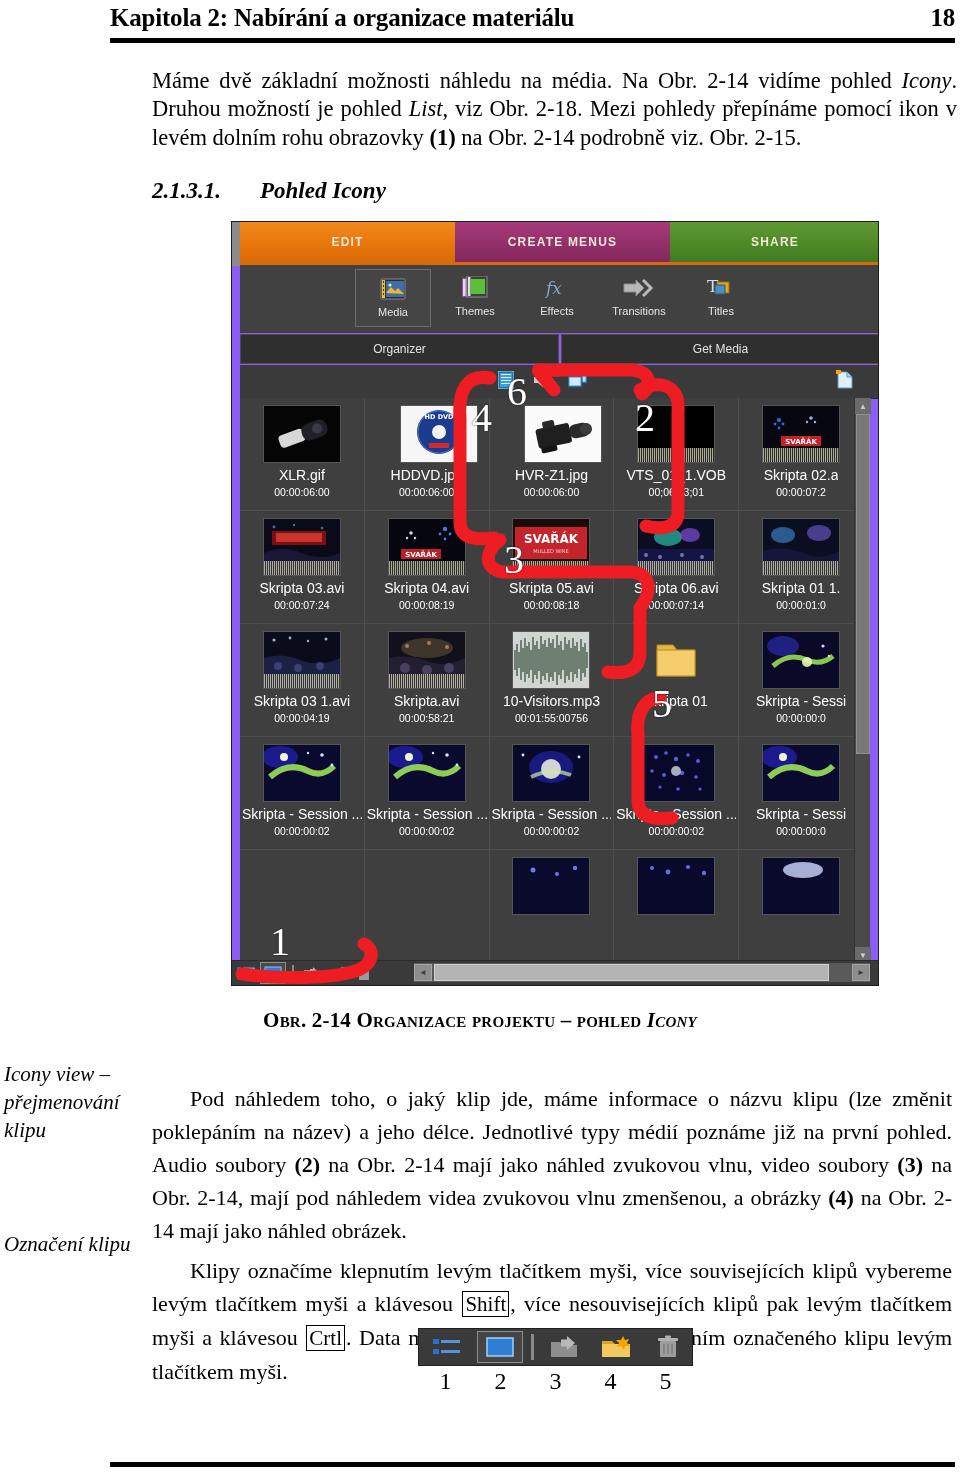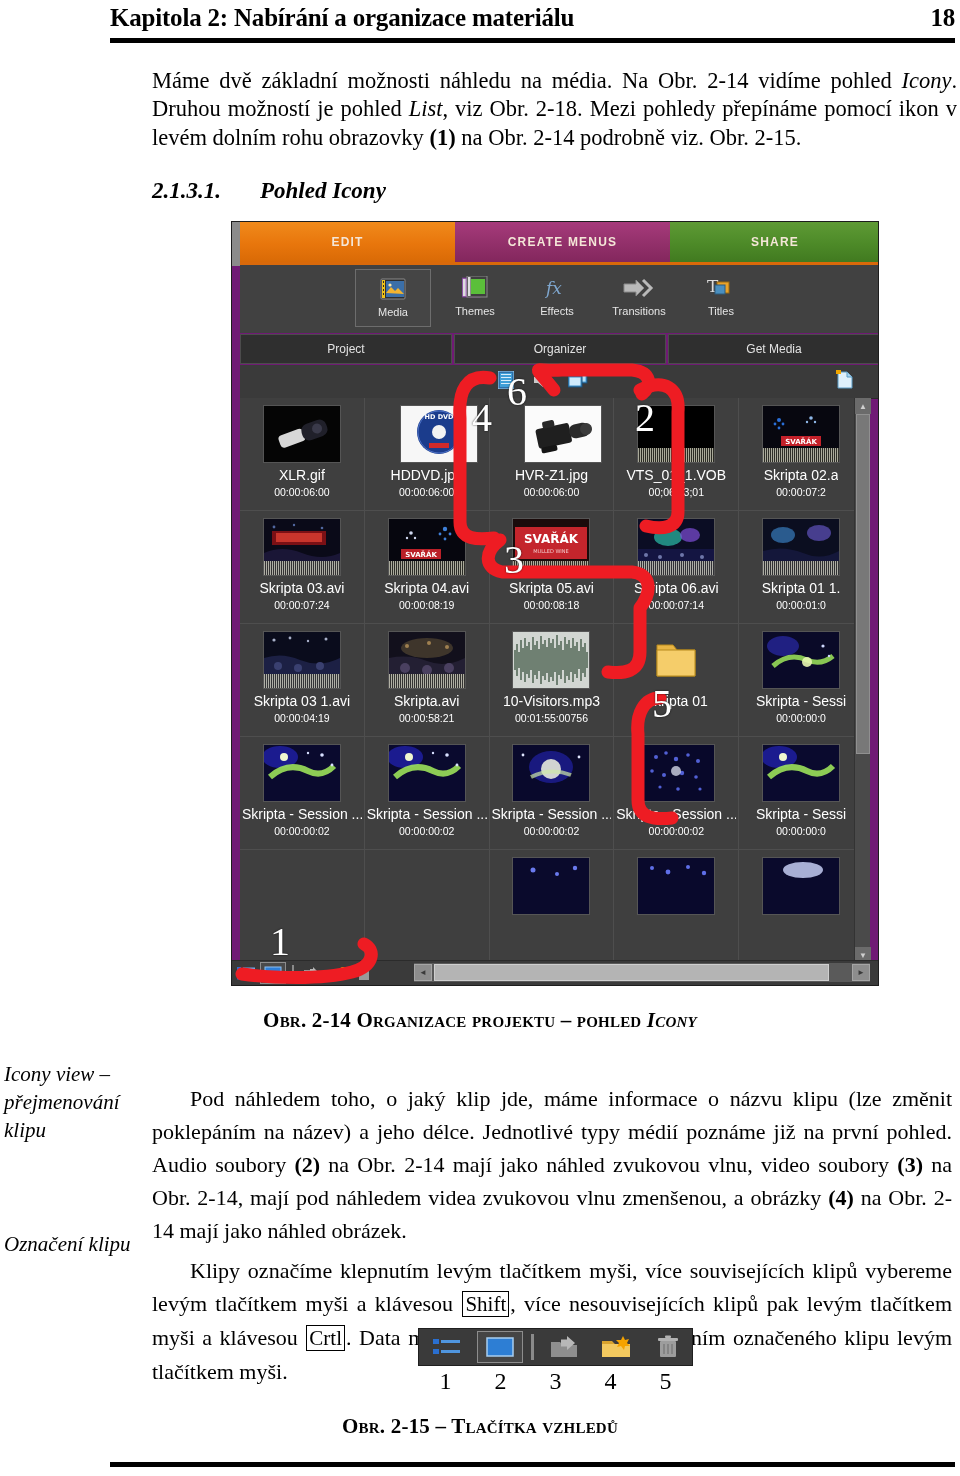--- a/index.html
+++ b/index.html
@@ -75,21 +75,21 @@
   }
   .sec-num { display: inline-block; width: 108px; }
 
   
   .shot {
     position: absolute;
     left: 231px;
     top: 221px;
     width: 648px;
     height: 765px;
-    background: #701a75;
+    background: #8b5cf6;
     border: 1px solid #1d1d1d;
     box-sizing: border-box;
     overflow: hidden;
     font-family: "Liberation Sans", "DejaVu Sans", sans-serif;
   }
 
   .shot-leftgutter {
     position: absolute;
     left: 0; top: 0;
     width: 8px; height: 44px;
@@ -539,21 +539,20 @@
               <rect x="10" y="6" width="12" height="11" fill="#e8a22a" stroke="#9a6a10"></rect>
               <rect x="8" y="9" width="10" height="9" fill="#4a8fbf" stroke="#2c5a7c"></rect>
             </svg>
           </span>
           <span class="tlabel">Titles</span>
         </div>
       </div>
     </div>
 
     <div class="subtabs">
-      <div class="subtab">Project</div>
       <div class="subtab">Organizer</div>
       <div class="subtab">Get Media</div>
     </div>
 
     <div class="filterstrip">
       <div class="filter-icons">
         <span>
           <svg width="16" height="18" viewBox="0 0 16 18">
             <rect x="0" y="0" width="16" height="18" fill="#2d6fa8" stroke="#9fd0ef"></rect>
             <rect x="2" y="2" width="12" height="14" fill="#3f9fd8"></rect>
@@ -1135,16 +1134,15 @@
     </div>
     <div class="viewfig-nums">
       <span>1</span>
       <span>2</span>
       <span>3</span>
       <span>4</span>
       <span>5</span>
     </div>
   </div>
 
-  <div class="figcap sc" style="top:1414px;">Obr. 2-15 – Tlačítka vzhledů</div>
 
   <div class="bottom-rule"></div>
 </div>
 
 </body></html>

